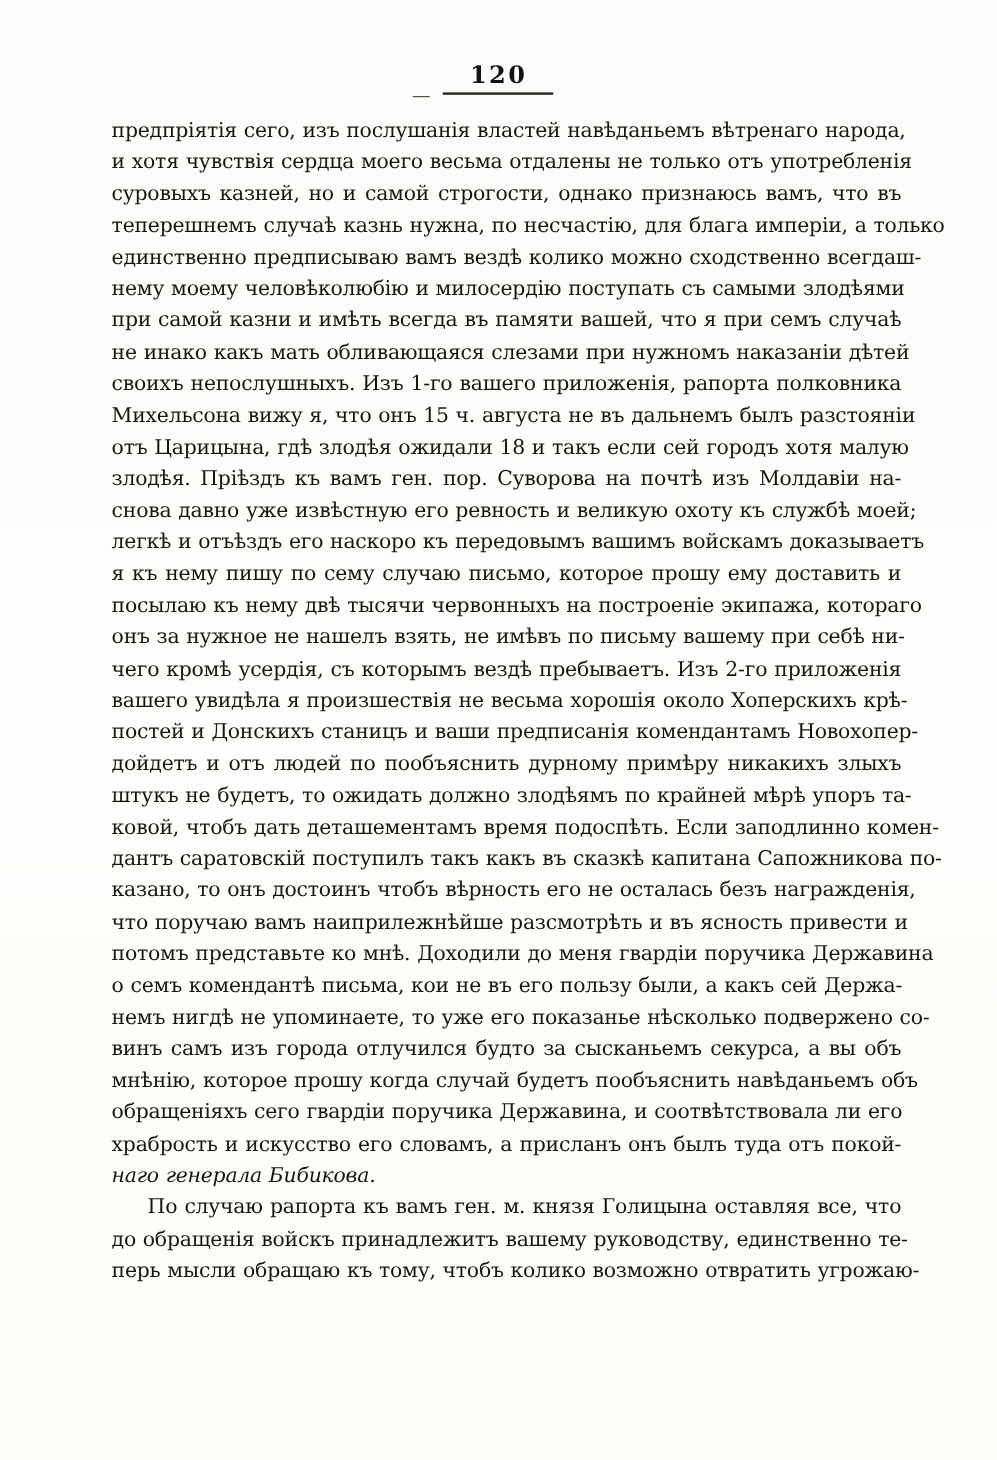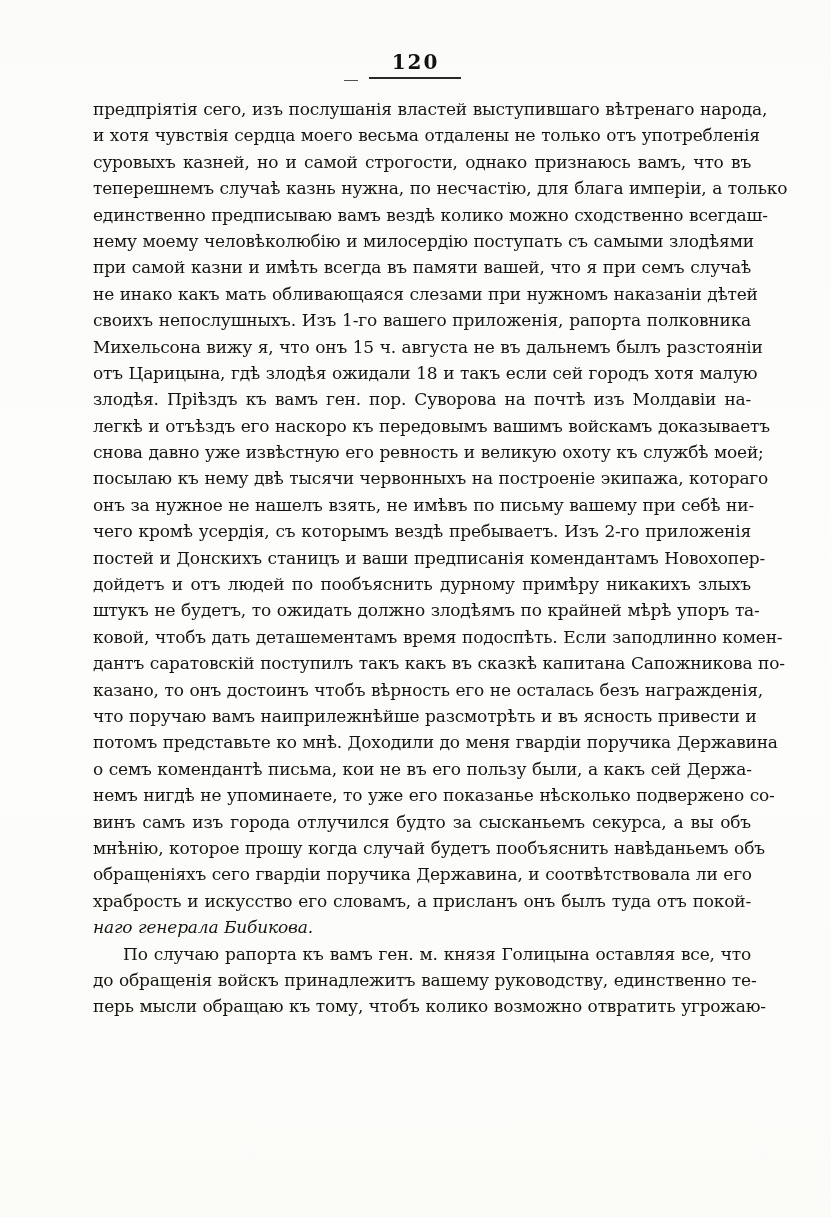--- a/index.html
+++ b/index.html
@@ -90,37 +90,39 @@
 
 <div class="scan-page">
 
   <div class="page-header">
     <div class="page-number">120</div>
     <div class="page-number-rule"></div>
     <div class="page-number-dash"></div>
   </div>
 
   <div class="text-block" id="text-block">
-      <div class="line">предпріятія сего, изъ послушанія властей выступившаго вѣтренаго народа,</div>
+      <div class="line">предпріятія сего, изъ послушанія властей навѣданьемъ вѣтренаго народа,</div>
       <div class="line">и хотя чувствія сердца моего весьма отдалены не только отъ употребленія</div>
       <div class="line">суровыхъ казней, но и самой строгости, однако признаюсь вамъ, что въ</div>
       <div class="line">теперешнемъ случаѣ казнь нужна, по несчастію, для блага имперіи, а только</div>
       <div class="line">единственно предписываю вамъ вездѣ колико можно сходственно всегдаш-</div>
       <div class="line">нему моему человѣколюбію и милосердію поступать съ самыми злодѣями</div>
       <div class="line">при самой казни и имѣть всегда въ памяти вашей, что я при семъ случаѣ</div>
       <div class="line">не инако какъ мать обливающаяся слезами при нужномъ наказаніи дѣтей</div>
       <div class="line">своихъ непослушныхъ. Изъ 1-го вашего приложенія, рапорта полковника</div>
       <div class="line">Михельсона вижу я, что онъ 15 ч. августа не въ дальнемъ былъ разстояніи</div>
       <div class="line">отъ Царицына, гдѣ злодѣя ожидали 18 и такъ если сей городъ хотя малую</div>
       <div class="line">злодѣя. Пріѣздъ къ вамъ ген. пор. Суворова на почтѣ изъ Молдавіи на-</div>
+      <div class="line">снова давно уже извѣстную его ревность и великую охоту къ службѣ моей;</div>
       <div class="line">легкѣ и отъѣздъ его наскоро къ передовымъ вашимъ войскамъ доказываетъ</div>
-      <div class="line">снова давно уже извѣстную его ревность и великую охоту къ службѣ моей;</div>
+      <div class="line">я къ нему пишу по сему случаю письмо, которое прошу ему доставить и</div>
       <div class="line">посылаю къ нему двѣ тысячи червонныхъ на построеніе экипажа, котораго</div>
       <div class="line">онъ за нужное не нашелъ взять, не имѣвъ по письму вашему при себѣ ни-</div>
       <div class="line">чего кромѣ усердія, съ которымъ вездѣ пребываетъ. Изъ 2-го приложенія</div>
+      <div class="line">вашего увидѣла я произшествія не весьма хорошія около Хоперскихъ крѣ-</div>
       <div class="line">постей и Донскихъ станицъ и ваши предписанія комендантамъ Новохопер-</div>
       <div class="line">дойдетъ и отъ людей по пообъяснить дурному примѣру никакихъ злыхъ</div>
       <div class="line">штукъ не будетъ, то ожидать должно злодѣямъ по крайней мѣрѣ упоръ та-</div>
       <div class="line">ковой, чтобъ дать деташементамъ время подоспѣть. Если заподлинно комен-</div>
       <div class="line">дантъ саратовскій поступилъ такъ какъ въ сказкѣ капитана Сапожникова по-</div>
       <div class="line">казано, то онъ достоинъ чтобъ вѣрность его не осталась безъ награжденія,</div>
       <div class="line">что поручаю вамъ наиприлежнѣйше разсмотрѣть и въ ясность привести и</div>
       <div class="line">потомъ представьте ко мнѣ. Доходили до меня гвардіи поручика Державина</div>
       <div class="line">о семъ комендантѣ письма, кои не въ его пользу были, а какъ сей Держа-</div>
       <div class="line">немъ нигдѣ не упоминаете, то уже его показанье нѣсколько подвержено со-</div>

